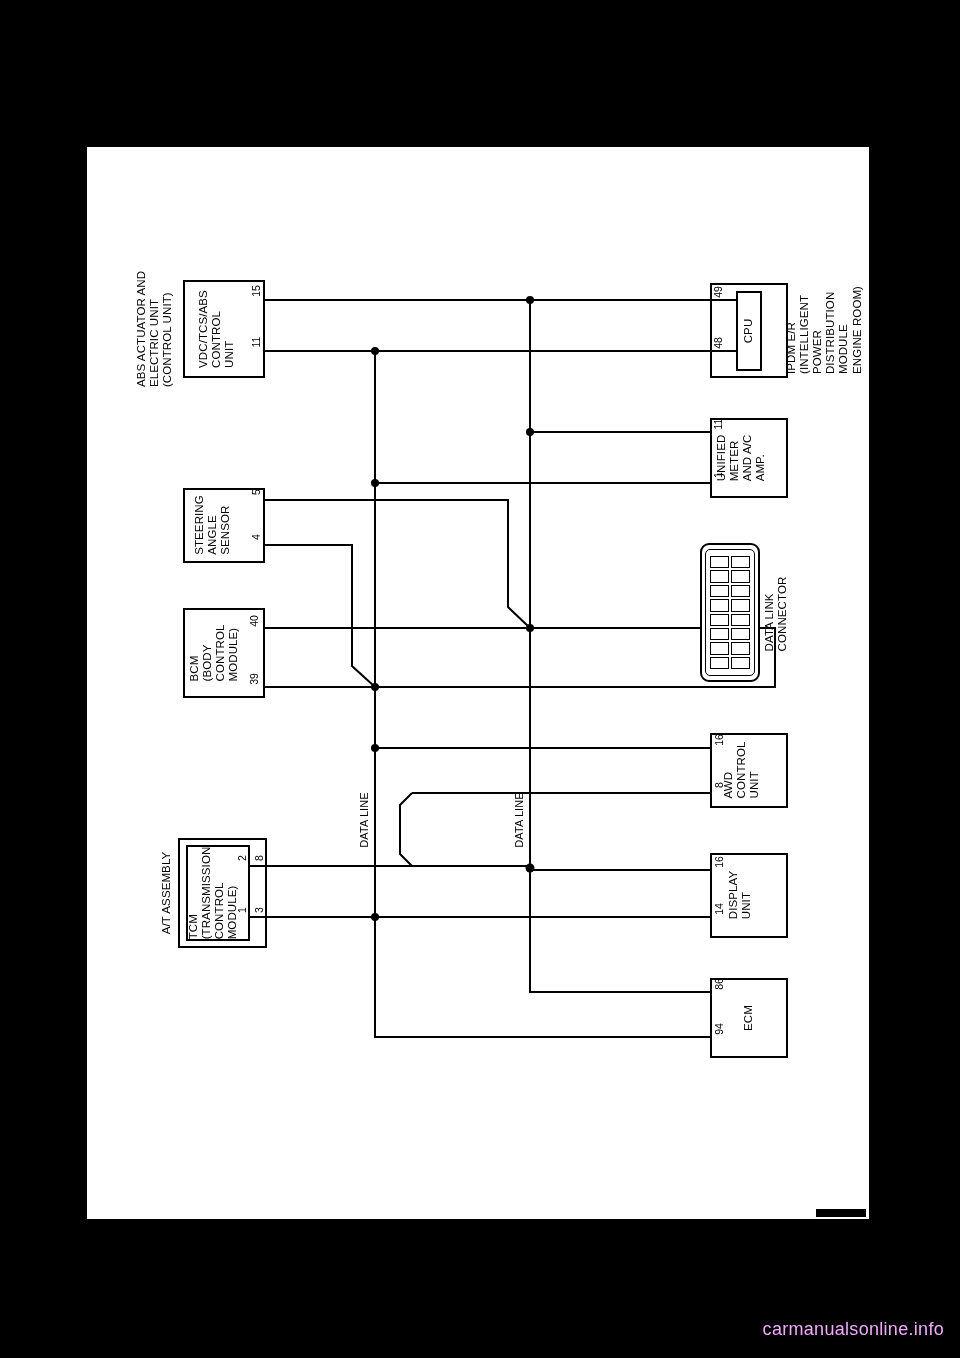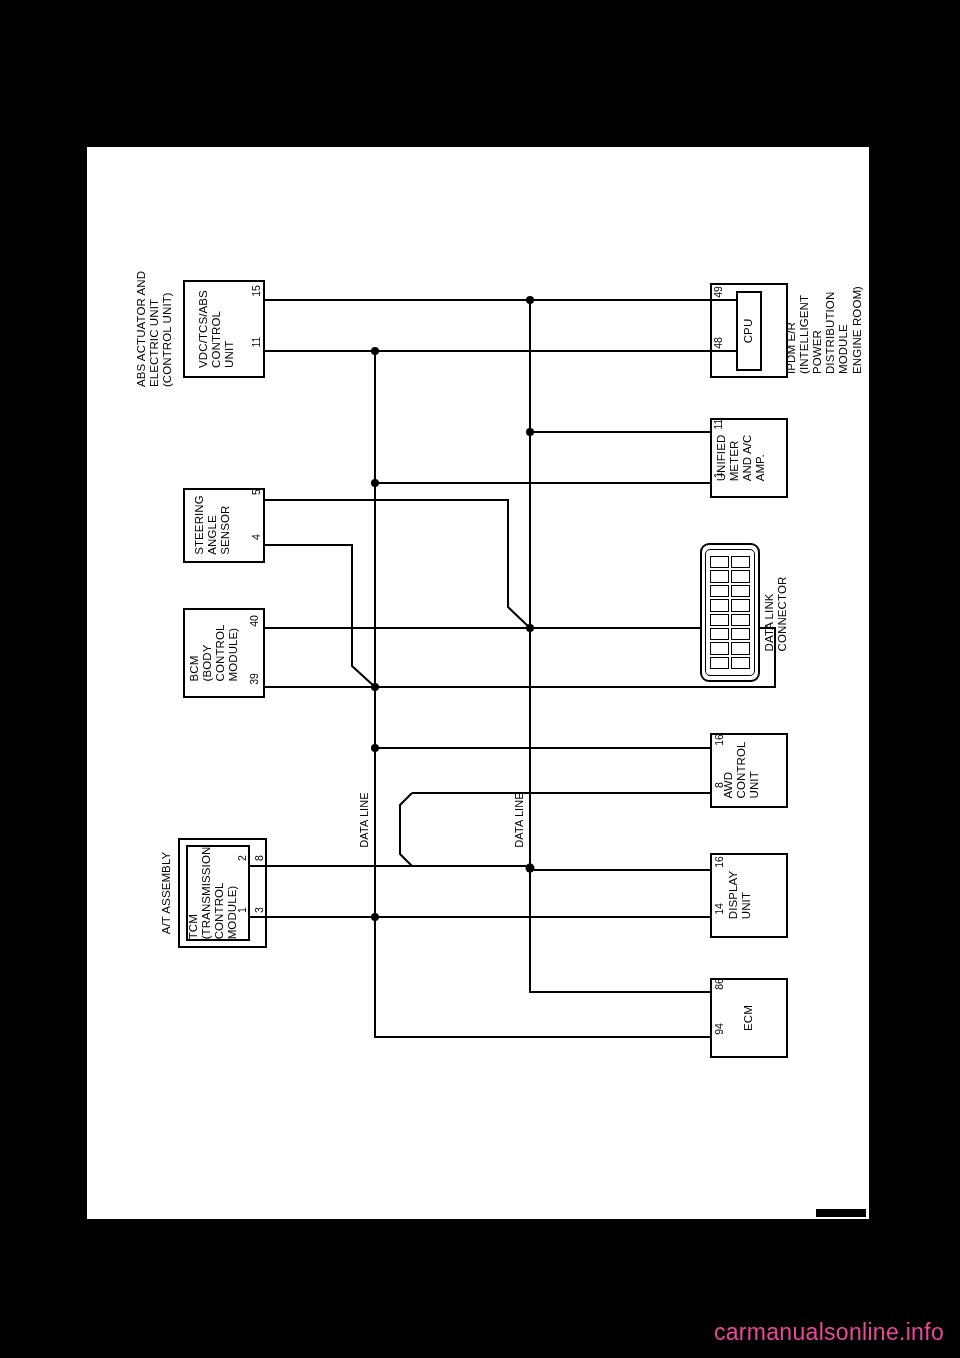--- a/index.html
+++ b/index.html
@@ -17,21 +17,21 @@
     white-space:pre;transform:translate(-50%,-50%) rotate(-90deg);
   }
   .dlc-outer{position:absolute;left:700px;top:543px;width:60px;height:139px;
     border:2px solid #000;border-radius:9px;background:#fff;box-sizing:border-box;}
   .dlc-inner{position:absolute;left:705px;top:549px;width:50px;height:127px;
     border:1.5px solid #000;border-radius:5px;box-sizing:border-box;}
   .dlc-grid{position:absolute;left:710px;top:556px;width:40px;height:113px;
     display:grid;grid-template-columns:1fr 1fr;grid-template-rows:repeat(8,1fr);gap:2px;}
   .dlc-grid i{border:1.5px solid #000;display:block;box-sizing:border-box;}
   .figure-mark{position:absolute;left:816px;top:1209px;width:50px;height:8px;background:#000;}
-  .watermark{position:absolute;right:16px;top:1319px;color:#ec4899;font-size:23px;letter-spacing:.3px;}
+  .watermark{position:absolute;right:16px;top:1319px;color:#f0abfc;font-size:18px;letter-spacing:.3px;}
 </style>
 </head>
 <body>
 
 <div class="screen">
 
   <div class="paper"></div>
 
   <div class="box" style="left:183px;top:280px;width:82px;height:98px;"></div>
   <div class="box" style="left:710px;top:283px;width:78px;height:95px;"></div>

